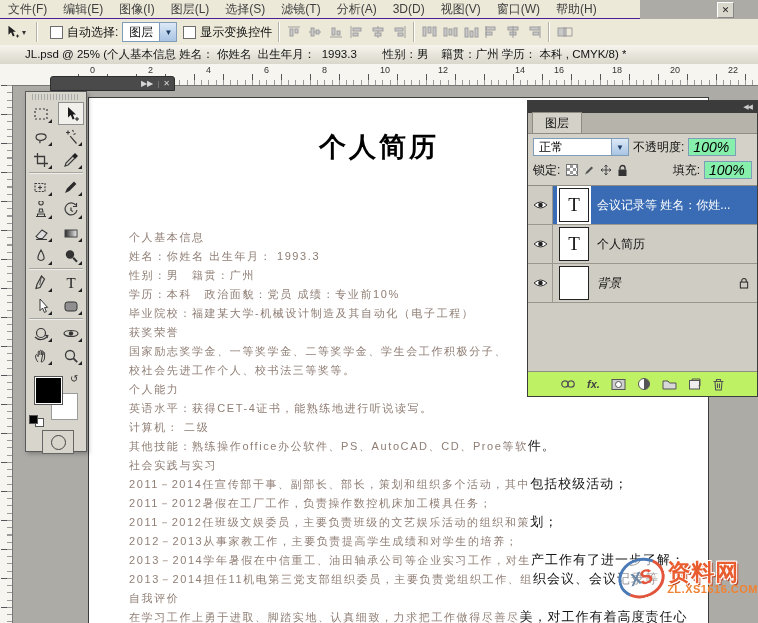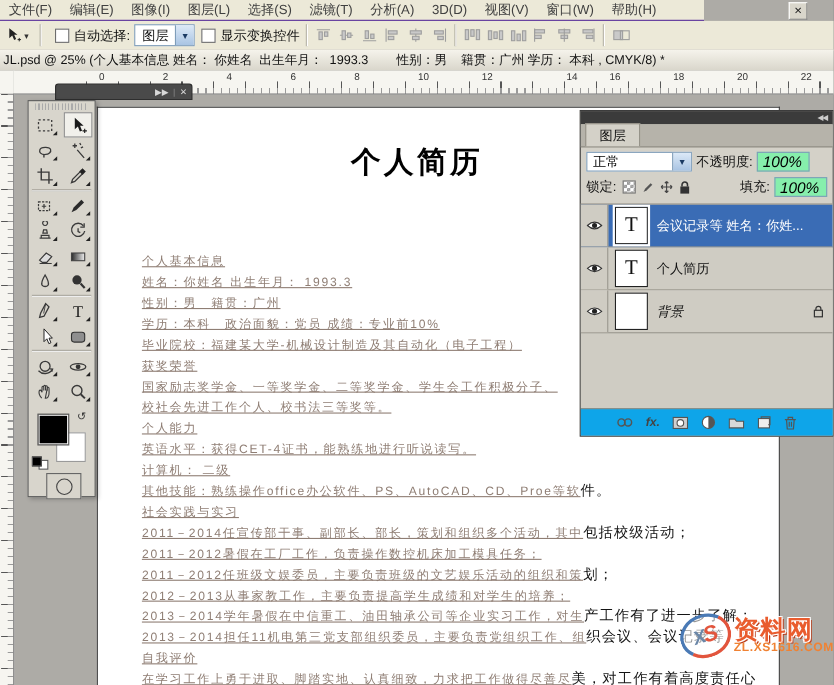--- a/index.html
+++ b/index.html
@@ -20,21 +20,21 @@
   .dd{display:inline-flex;align-items:center;height:18px;background:#fff;border:1px solid #7F9DB9;margin-left:4px;}
   .dd .dd-val{padding:0 6px;font-size:12px;}
   .dd .dd-btn{width:16px;height:100%;background:linear-gradient(#DCE9F7,#A9C4E3);border-left:1px solid #7F9DB9;
               display:flex;align-items:center;justify-content:center;font-size:8px;color:#1b3a63;}
   .obicons{display:flex;align-items:center;gap:5px;}
   .obicons svg{display:block;}
   
   .doctitle{position:absolute;left:0;top:45px;width:758px;height:19px;
             background:linear-gradient(#F6F4EC,#D9D6CB);border-bottom:1px solid #9a978c;
             display:flex;align-items:center;font-size:11.5px;color:#111;}
-  .doctitle .t{white-space:pre;padding-left:3px;overflow:hidden;}
+  .doctitle .t{white-space:pre;padding-left:3px;overflow:hidden;margin-left:22px;}
   .doc-close{position:absolute;left:717px;top:2px;width:15px;height:14px;background:#D9D6CB;
              border:1px solid #888;border-top-color:#fff;border-left-color:#fff;
              display:flex;align-items:center;justify-content:center;font-size:9px;color:#222;}
   
   .rcorner{position:absolute;left:0;top:64px;width:12px;height:21px;background:#F6F5F0;border-right:1px solid #999;border-bottom:1px solid #777;}
   .hruler{position:absolute;left:12px;top:64px;width:746px;height:21px;background-color:#F6F5F0;
           border-bottom:1px solid #777;
           background-image:repeating-linear-gradient(to right,#9a9a9a 0 1px,transparent 1px 7.25px),
                            repeating-linear-gradient(to right,#555 0 1px,transparent 1px 29px);
           background-size:100% 5px,100% 11px;background-position:66px 16px,66px 10px;background-repeat:no-repeat;}
@@ -43,21 +43,21 @@
           border-right:1px solid #777;
           background-image:repeating-linear-gradient(to bottom,#9a9a9a 0 1px,transparent 1px 7.25px),
                            repeating-linear-gradient(to bottom,#555 0 1px,transparent 1px 29px);
           background-size:5px 100%,11px 100%;background-position:right 0,right 0;background-repeat:no-repeat;}
   
   .page{position:absolute;left:88px;top:97px;width:619px;height:526px;background:#fff;
         border:1px solid #3c3c3c;border-bottom:none;}
   .doc-title{position:absolute;left:230px;top:31px;font-size:27px;font-weight:700;letter-spacing:3px;color:#000;}
   .doc-lines{position:absolute;left:40px;top:129px;white-space:nowrap;font-size:11px;line-height:19px;}
   .doc-lines .rl{height:19px;}
-  .blur{color:#8F7E74;filter:blur(0.7px);letter-spacing:1.6px;text-decoration:underline;}
+  .blur{color:#8F7E74;filter:blur(0.7px);letter-spacing:1.6px;}
   .sharp{color:#141414;font-size:13px;letter-spacing:1px;}
   
   .minibar{position:absolute;left:50px;top:76px;width:125px;height:15px;background:#4a4a4a;
            border:1px solid #2e2e2e;border-radius:3px 3px 0 0;display:flex;align-items:center;
            justify-content:flex-end;color:#d8d8d8;font-size:8px;gap:4px;padding-right:4px;box-sizing:border-box;}
   .minibar .bar-sep{color:#8a8a8a;}
   
   .toolbox{position:absolute;left:25px;top:91px;width:62px;height:361px;background:#D8D5CC;
            border:1px solid #5a5a5a;box-sizing:border-box;box-shadow:2px 2px 4px rgba(0,0,0,.25);}
   .grip{height:6px;margin:2px 6px;background:repeating-linear-gradient(to right,#aaa 0 1px,transparent 1px 3px);}
@@ -104,21 +104,21 @@
   .lrow{height:38px;display:flex;align-items:center;border-bottom:1px solid #9a978e;background:#CFCCC3;color:#111;}
   .lrow.sel{background:#3A6CB5;color:#fff;}
   .eyebox{width:24px;height:100%;border-right:1px solid #9a978e;display:flex;align-items:center;justify-content:center;background:#CFCCC3;}
   .thumb{width:28px;height:32px;background:#fff;border:1px solid #222;margin:0 8px 0 6px;
          display:flex;align-items:center;justify-content:center;
          font-family:"Liberation Serif",serif;font-size:19px;color:#111;}
   .lrow.sel .thumb{outline:2px solid #fff;}
   .lname{flex:1;font-size:12px;white-space:nowrap;overflow:hidden;}
   .lname.it{font-style:italic;}
   .llock{margin-right:8px;}
-  .lp-bottom{height:24px;border-top:1px solid #8f8c82;background:#0ea5e9;display:flex;align-items:center;
+  .lp-bottom{height:24px;border-top:1px solid #8f8c82;background:#bef264;display:flex;align-items:center;
              justify-content:center;gap:11px;}
   .fx{font-size:11px;font-weight:bold;font-style:italic;color:#444;}
   
   .wm{position:absolute;left:618px;top:558px;width:140px;display:flex;align-items:center;z-index:50;}
   .wm-badge{position:relative;width:42px;height:34px;border:3px solid;border-color:#4a7ab5 #E2553D #E2553D #4a7ab5;
             border-radius:50%;transform:rotate(-18deg);display:flex;align-items:center;justify-content:center;
             background:rgba(255,255,255,.55);}
   .wm-x{font-style:italic;font-weight:bold;font-size:17px;color:#6b87a8;}
   .wm-s{font-style:italic;font-weight:bold;font-size:20px;color:#E2553D;margin-left:-2px;}
   .wm-right{margin-left:2px;}

